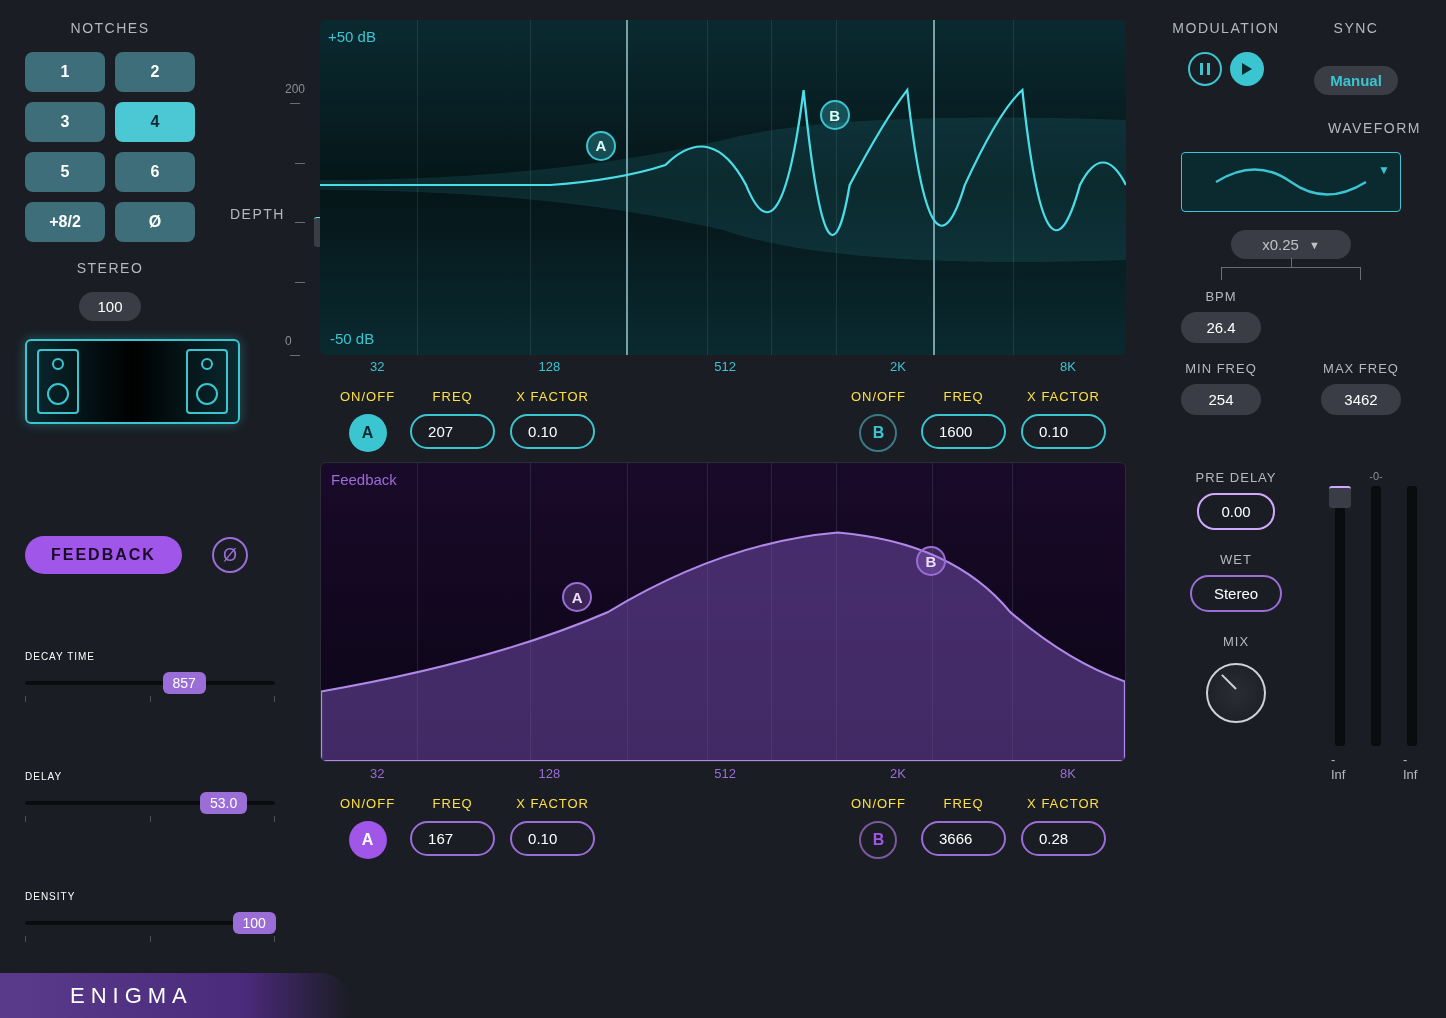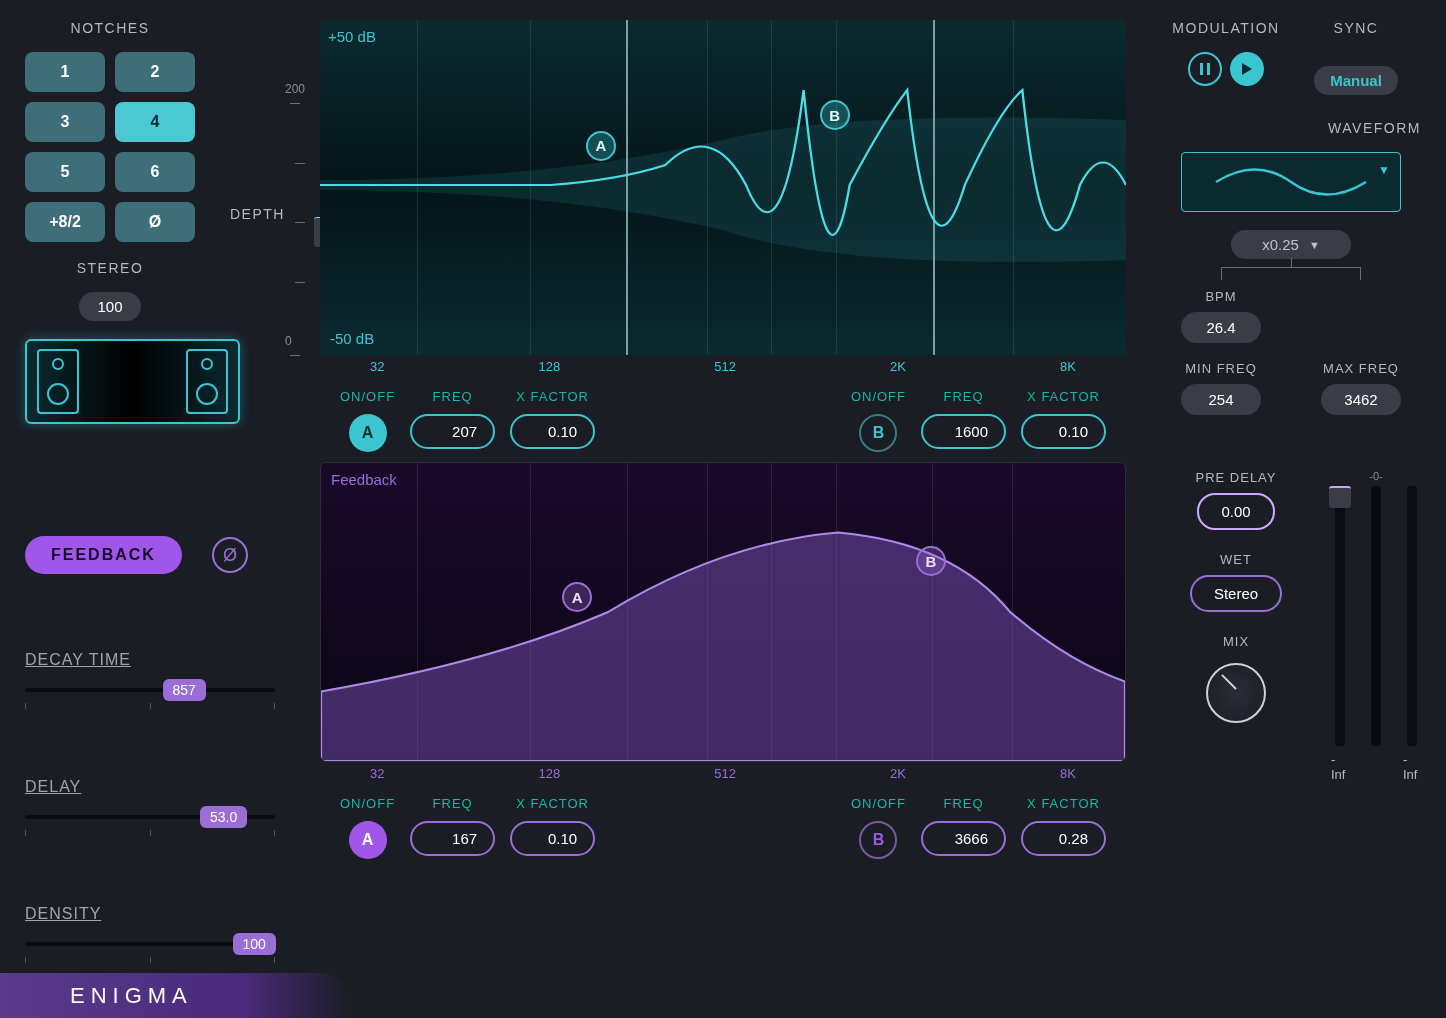--- a/index.html
+++ b/index.html
@@ -28,46 +28,46 @@
 .speaker-box { width: 215px; height: 85px; margin-top: 18px; border: 2px solid #3bc5d0; border-radius: 6px; background: linear-gradient(90deg, #0a2a30 0%, #000 50%, #0a2a30 100%); display: flex; justify-content: space-between; padding: 8px 10px; box-shadow: 0 0 12px rgba(60,200,210,0.35); }
 .speaker { width: 42px; height: 65px; border: 2px solid #3bc5d0; border-radius: 4px; display:flex; flex-direction:column; align-items:center; justify-content:space-around; }
 .spk-small { width:12px; height:12px; border:2px solid #3bc5d0; border-radius:50%; }
 .spk-big { width:22px; height:22px; border:2px solid #3bc5d0; border-radius:50%; }
 
 .feedback-btn-row { display:flex; align-items:center; gap: 30px; margin-top: 65px; }
 .feedback-btn { background: #a056e8; color: #1a0a2a; font-weight: 700; border: none; border-radius: 20px; padding: 10px 26px; font-size: 16px; letter-spacing: 2px; cursor:pointer; }
 .phase-btn { width: 36px; height: 36px; border: 2px solid #9b6dd7; border-radius: 50%; background: transparent; color:#9b6dd7; font-size:18px; cursor:pointer; display:flex; align-items:center; justify-content:center; }
 
 .slider-block { margin-top: 30px; }
-.slider-label { font-size: 16px; letter-spacing: 1px; color:#a3a3a3; margin-bottom: 10px; text-decoration: underline; }
+.slider-label { font-size: 10px; letter-spacing: 1px; color:#ffffff; margin-bottom: 10px; }
 .hslider { position: relative; width: 250px; height: 22px; }
 .hslider-track { position:absolute; top:9px; left:0; right:0; height:4px; background:#0a0c10; border-radius:2px; }
 .hslider-thumb { position:absolute; top:0; height:22px; background:#9b6dd7; border-radius:6px; padding:0 10px; display:flex; align-items:center; font-size:14px; color:#fff; font-weight:500; cursor:pointer; }
 .hslider-ticks { position:absolute; top:24px; left:0; right:0; display:flex; justify-content:space-between; }
 .hslider-ticks span { width:1px; height:6px; background:#505258; display:block; }
 
 
 .center-panel { padding: 20px 10px 0 10px; display:flex; flex-direction:column; }
 .graph { width: 100%; border-radius: 6px; position:relative; overflow:hidden; flex-shrink:0; }
 .graph.teal { height: 335px; background: linear-gradient(180deg, #0a2a30 0%, #051518 50%, #0a2a30 100%); }
 .graph.purple { height: 300px; background: linear-gradient(180deg, #1a0a2a 0%, #0a0515 100%); border: 1px solid #2a2d35; margin-top: 10px; }
 .graph-label { position:absolute; font-size:15px; font-weight:500; }
 .freq-axis { height:22px; display:flex; justify-content:space-between; padding:0 50px; font-size:13px; color:#3bc5d0; margin-top:4px; }
 .freq-axis.purple { color:#9b6dd7; }
 
 .band-row { display:flex; justify-content:space-between; padding:0 20px; margin-top:8px; }
 .band-group { display:flex; gap:15px; align-items:flex-start; }
 .band-col { display:flex; flex-direction:column; align-items:center; gap:10px; }
-.band-label { font-size:13px; letter-spacing:1px; color:#14b8a6; }
+.band-label { font-size:13px; letter-spacing:1px; color:#fde047; }
 .circle-btn { width:38px; height:38px; border-radius:50%; border:none; font-size:16px; font-weight:600; cursor:pointer; display:flex; align-items:center; justify-content:center; }
 .circle-btn.teal-a { background:#3bc5d0; color:#0a2a30; }
 .circle-btn.teal-b { background:transparent; border:2px solid #3a7a82; color:#3bc5d0; }
 .circle-btn.purple-a { background:#a056e8; color:#fff; }
 .circle-btn.purple-b { background:transparent; border:2px solid #7a5a9a; color:#a056e8; }
-.val-pill { min-width:85px; text-align:right; padding:7px 16px; border-radius:18px; border:2px solid; background:transparent; font-size:15px; color:#fff; }
+.val-pill { min-width:85px; text-align:left; padding:7px 16px; border-radius:18px; border:2px solid; background:transparent; font-size:15px; color:#fff; }
 .val-pill.teal { border-color:#3bc5d0; }
 .val-pill.purple { border-color:#9b6dd7; }
 
 .node-badge { position:absolute; width:30px; height:30px; border-radius:50%; display:flex; align-items:center; justify-content:center; font-weight:600; font-size:15px; }
 .node-teal { background:rgba(60,200,210,0.3); border:2px solid #3bc5d0; color:#dff; }
 .node-purple { background:rgba(155,110,215,0.3); border:2px solid #9b6dd7; color:#edf; }
 .vline { position:absolute; top:0; bottom:0; width:1px; background:rgba(120,140,150,0.2); }
 .vline.bright { background:rgba(200,240,250,0.6); width:2px; }
 
 

